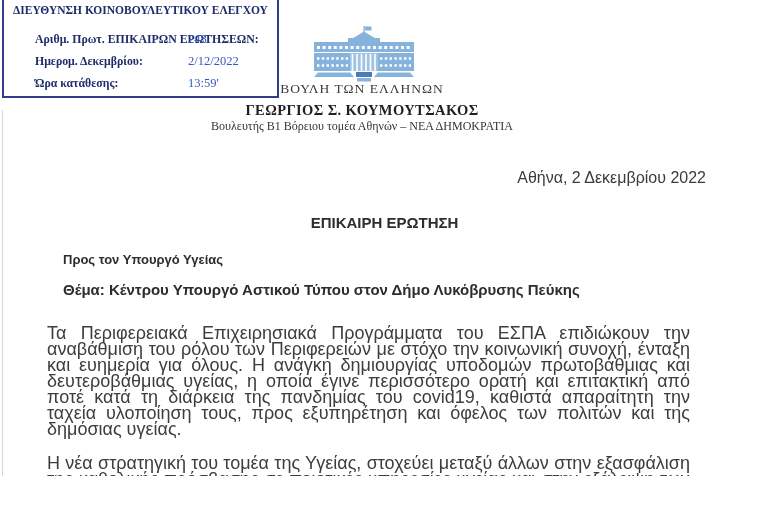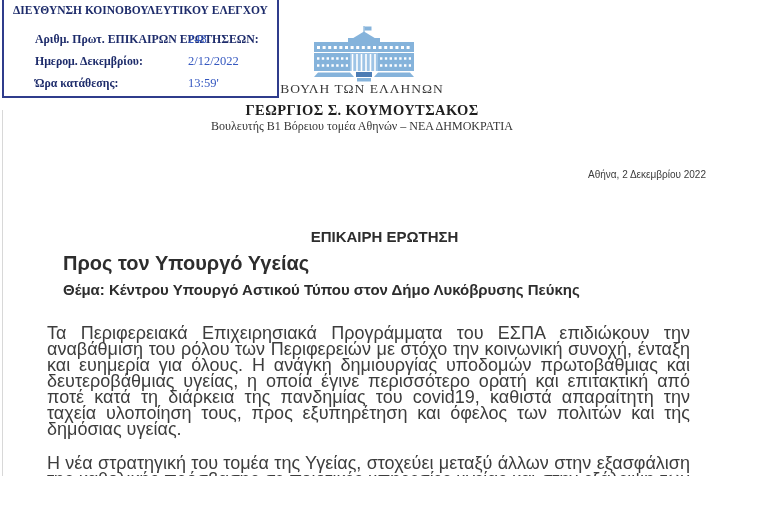--- a/index.html
+++ b/index.html
@@ -114,39 +114,39 @@
     font-size: 12px;
     color: #333333;
     white-space: nowrap;
   }
 
   
   .dateline {
     position: absolute;
     top: 169px;
     right: 62px;
-    font-size: 10px;
+    font-size: 16px;
     color: #3b3b3b;
     white-space: nowrap;
   }
   .doc-type {
     position: absolute;
-    top: 228px;
+    top: 214px;
     left: 63px;
     width: 643px;
     text-align: center;
     font-size: 15px;
     font-weight: bold;
     color: #2d2d2d;
   }
   .recipient {
     position: absolute;
     top: 252px;
     left: 63px;
-    font-size: 20px;
+    font-size: 13px;
     font-weight: bold;
     color: #2d2d2d;
     white-space: nowrap;
   }
   .subject {
     position: absolute;
     top: 281px;
     left: 63px;
     font-size: 15px;
     font-weight: bold;

